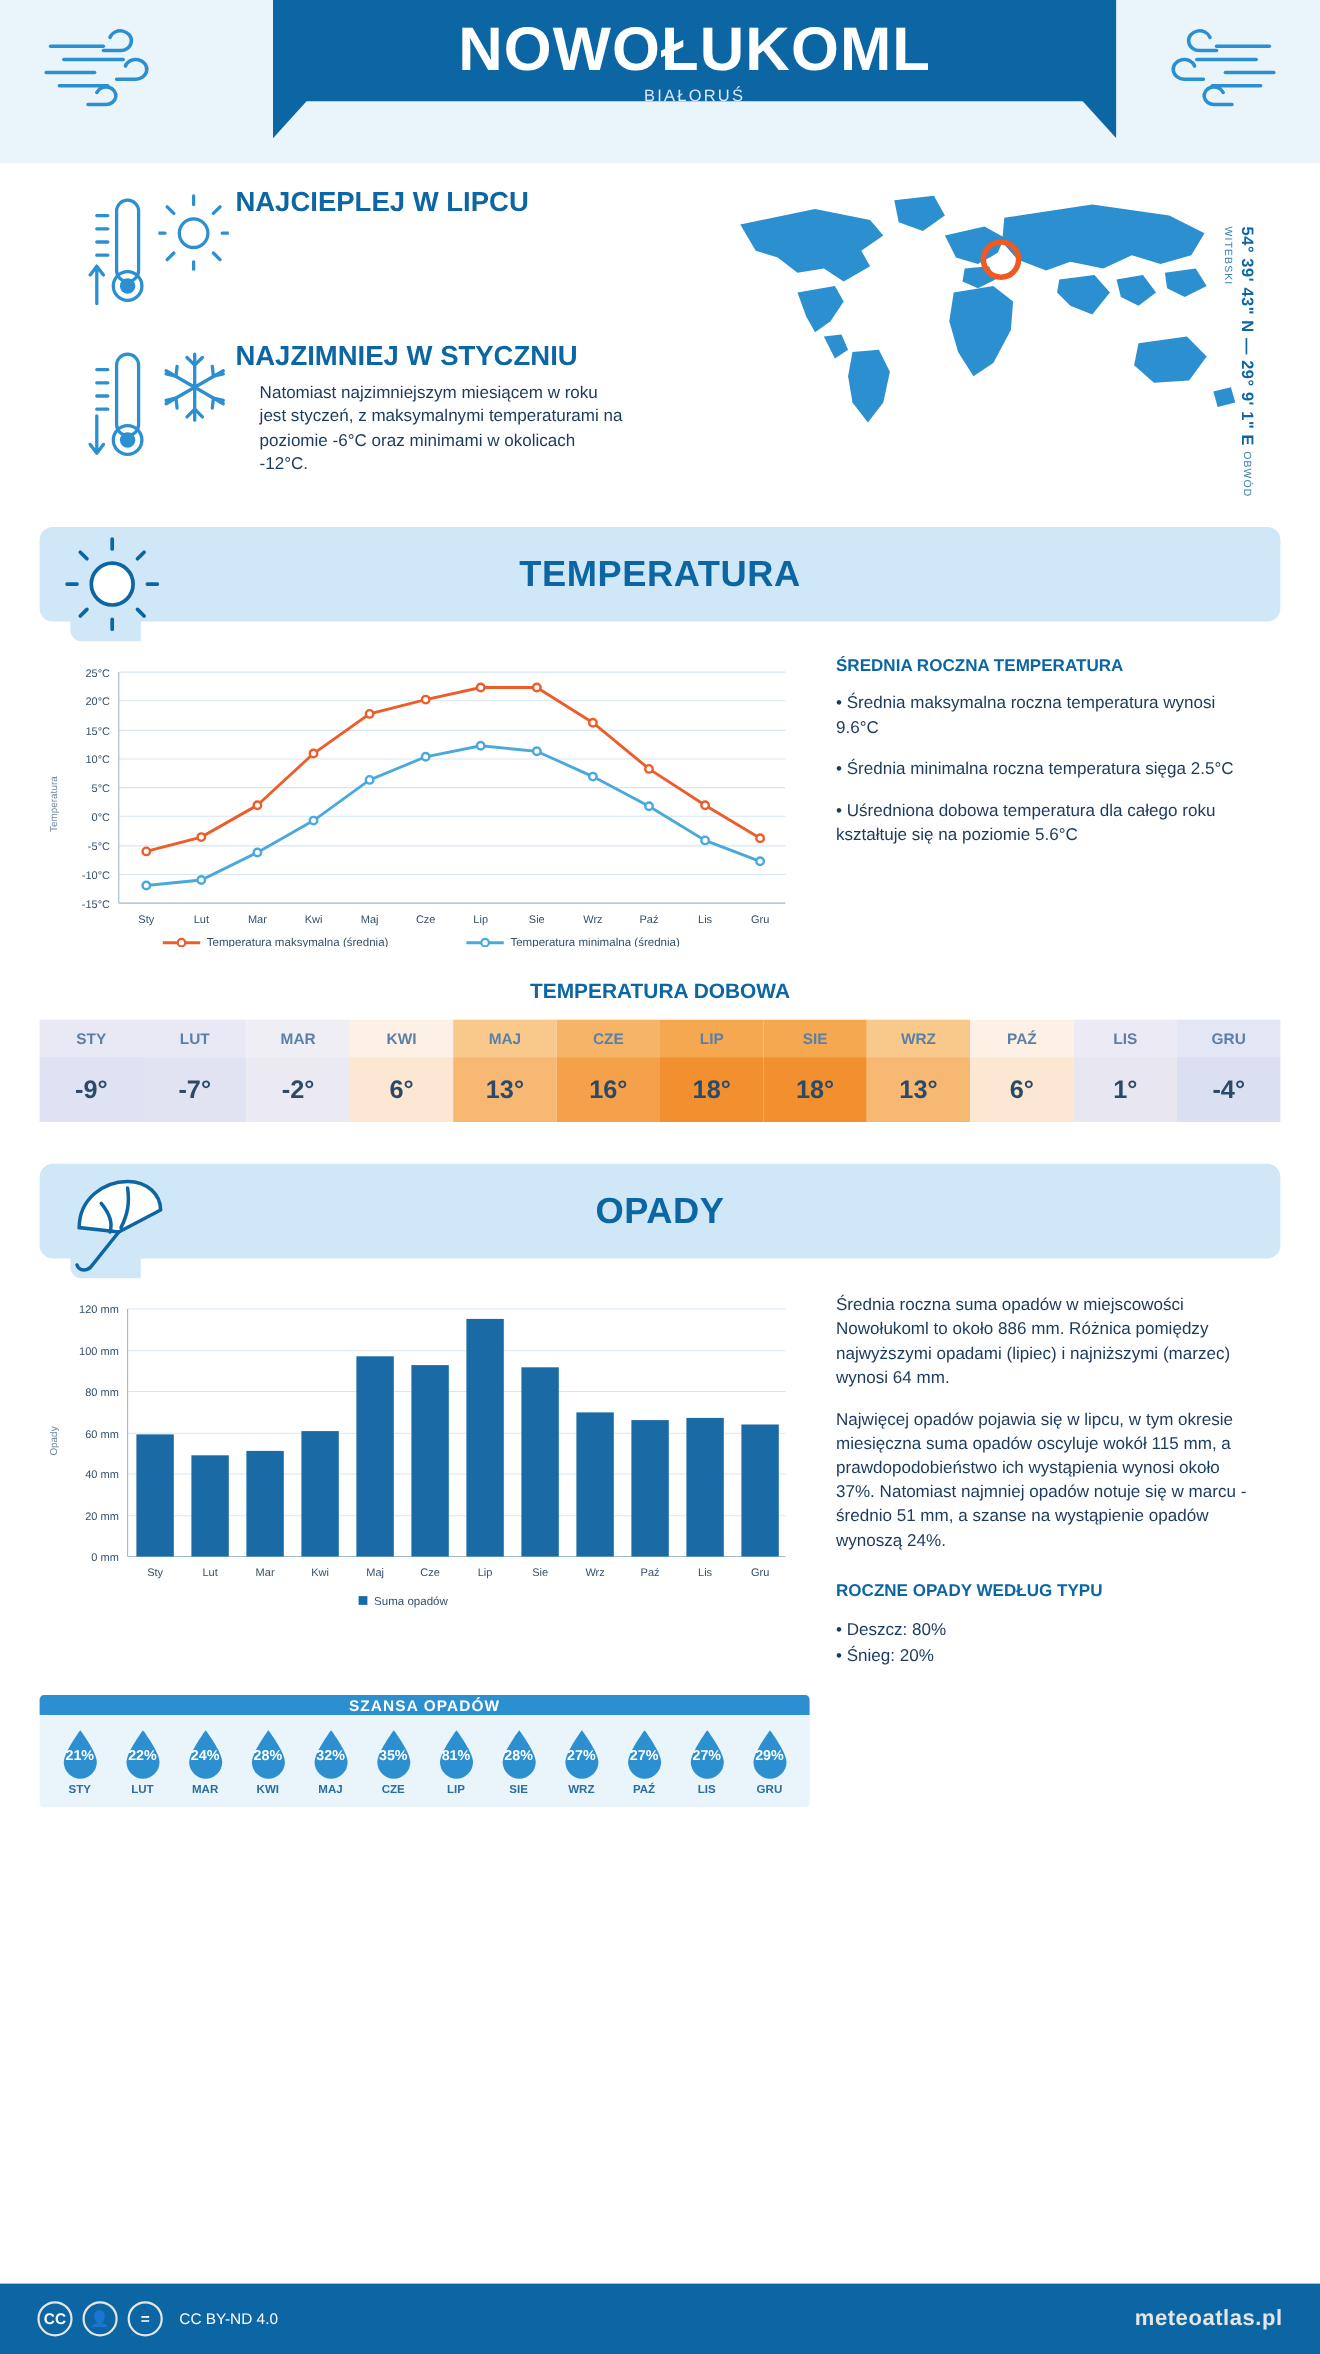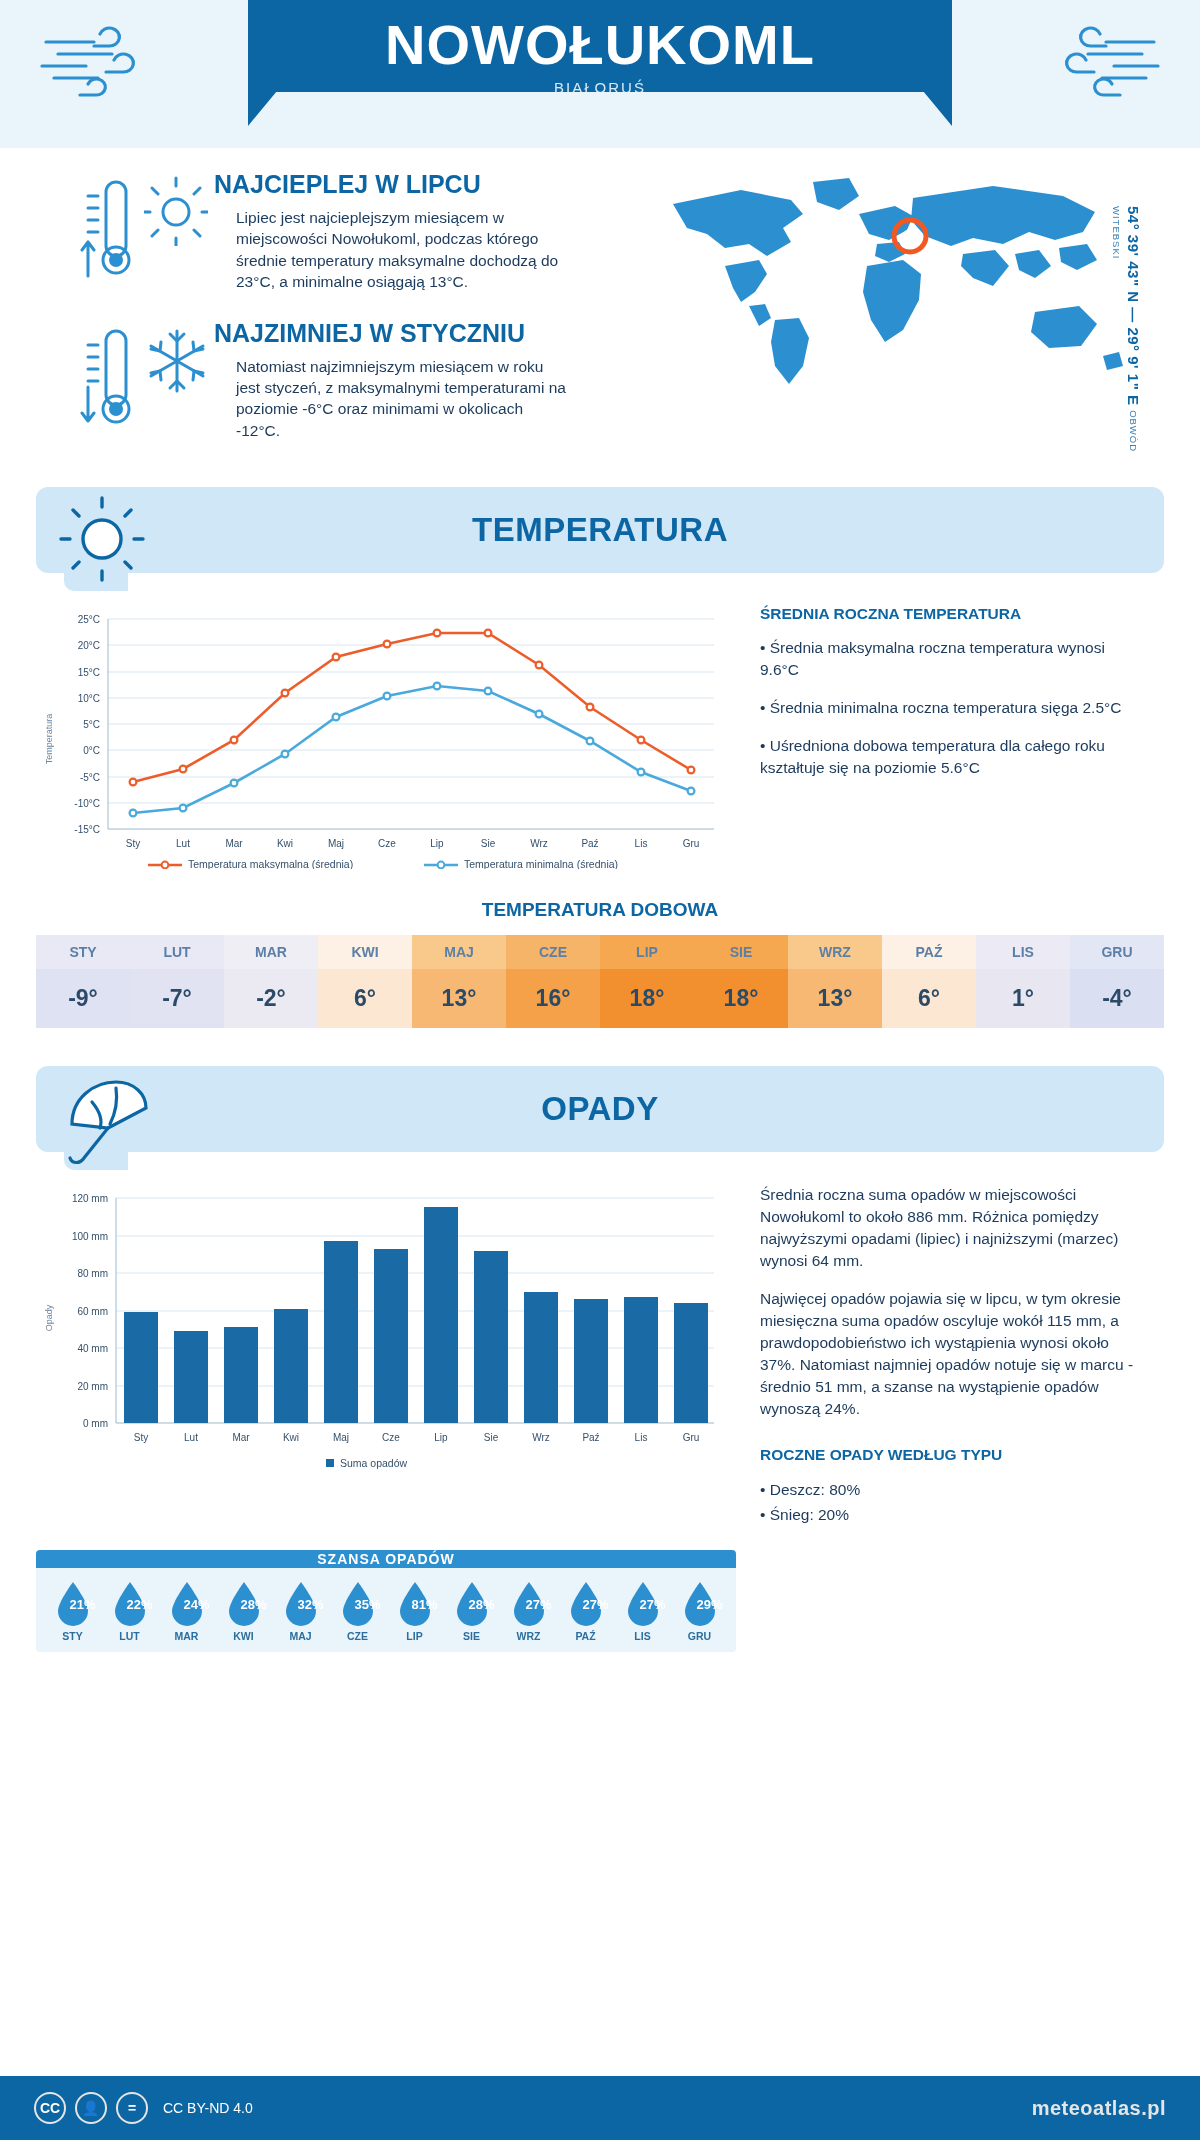--- a/index.html
+++ b/index.html
@@ -15,21 +15,21 @@
   .page { width: 1200px; min-height: 2140px; position: relative; overflow: hidden; }
 
   
   .header {
     position: relative;
     height: 148px;
     background: #eaf4fb;
   }
   .header-banner {
     position: absolute;
-    left: 248px; top: 0; width: 704px; height: 126px;
+    left: 248px; top: 0; width: 767px; height: 126px;
     background: #0d66a4;
     clip-path: polygon(0 0, 100% 0, 100% 100%, 96% 73%, 4% 73%, 0 100%);
     text-align: center;
   }
   .title {
     margin: 16px 0 0 0;
     font-size: 56px;
     font-weight: bold;
     color: #ffffff;
     letter-spacing: 1px;
@@ -197,21 +197,21 @@
   }
   .chance-cell { flex: 1; text-align: center; }
   .drop {
     position: relative;
     width: 42px; height: 48px;
     margin: 0 auto;
   }
   .drop svg { position: absolute; left: 0; top: 0; }
   .drop span {
     position: absolute;
-    left: 10px; top: 17px; width: 42px;
+    left: 0; top: 17px; width: 42px;
     text-align: center;
     font-size: 13px;
     font-weight: bold;
     color: #ffffff;
   }
   .chance-cell .mm {
     font-size: 10.5px;
     font-weight: bold;
     color: #2b6e9e;
     margin-top: 2px;
@@ -302,21 +302,20 @@
           </svg>
           <svg width="64" height="70" viewBox="0 0 64 70">
             <g stroke="#2b8fd0" stroke-width="3" fill="none" stroke-linecap="round">
               <circle cx="32" cy="36" r="13"></circle>
               <path d="M32 10 V2 M32 70 V62 M6 36 H-2 M66 36 H58 M14 18 L8 12 M50 54 L56 60 M50 18 L56 12 M14 54 L8 60"></path>
             </g>
           </svg>
         </div>
         <div class="info-text-wrap">
           <div class="info-heading">Najcieplej w lipcu</div>
-          <div class="info-text">Lipiec jest najcieplejszym miesiącem w miejscowości Nowołukoml, podczas którego średnie temperatury maksymalne dochodzą do 23°C, a minimalne osiągają 13°C.</div>
         </div>
       </div>
 
       <div class="info-block">
         <div class="info-icons">
           <svg width="62" height="108" viewBox="0 0 62 108">
             <g stroke="#2b8fd0" stroke-width="3" fill="none" stroke-linecap="round">
               <rect x="26" y="6" width="20" height="74" rx="10"></rect>
               <circle cx="36" cy="84" r="13"></circle>
               <path d="M18 20 H8 M18 32 H8 M18 44 H8 M18 56 H8"></path>

